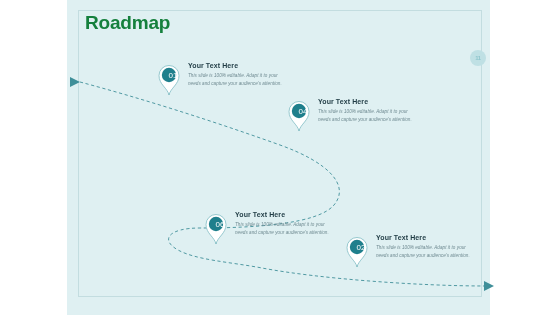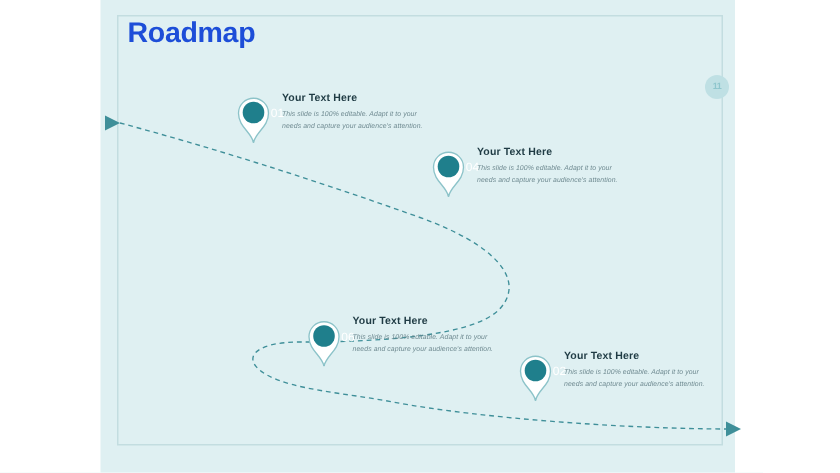--- a/index.html
+++ b/index.html
@@ -45,21 +45,21 @@
     background: transparent;
   }
 
   
   #page-title {
     position: absolute;
     left: 85px;
     top: 13px;
     font-size: 19px;
     font-weight: bold;
-    color: #1d4ed8;
+    color: #15803d;
     letter-spacing: -0.2px;
     line-height: 1.1;
   }
 
   
   #path-layer {
     position: absolute;
     left: 0; top: 0;
     width: 560px;
     height: 315px;
@@ -92,21 +92,21 @@
   .pin {
     position: absolute;
     left: 0;
     top: 0;
     width: 26px;
     height: 34px;
   }
 
   .pin-num {
     position: absolute;
-    left: 16px;
+    left: 4px;
     top: 0;
     width: 26px;
     height: 26px;
     display: flex;
     align-items: center;
     justify-content: center;
     font-size: 8px;
     font-weight: normal;
     color: #ffffff;
     letter-spacing: 0px;

